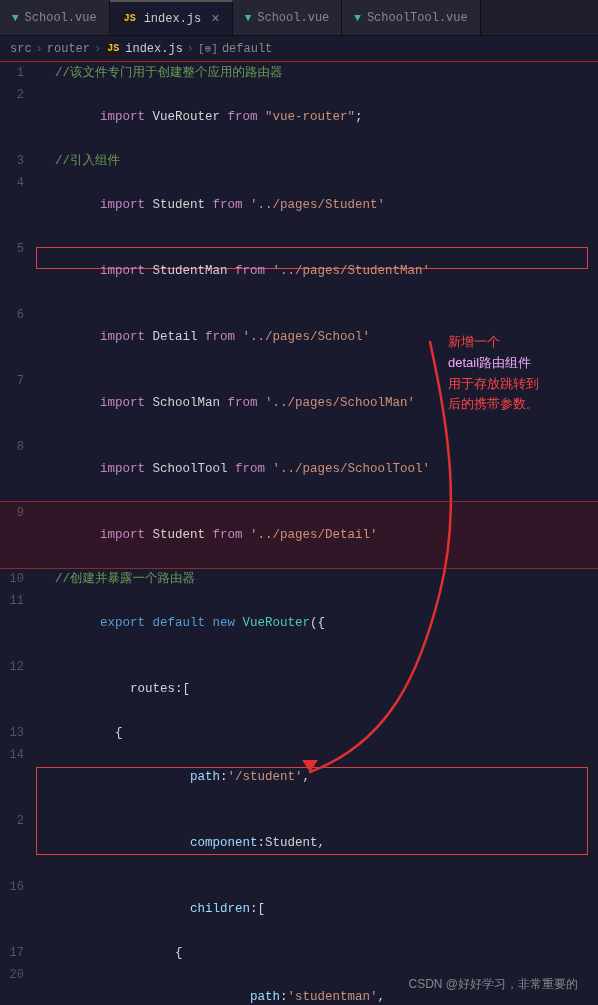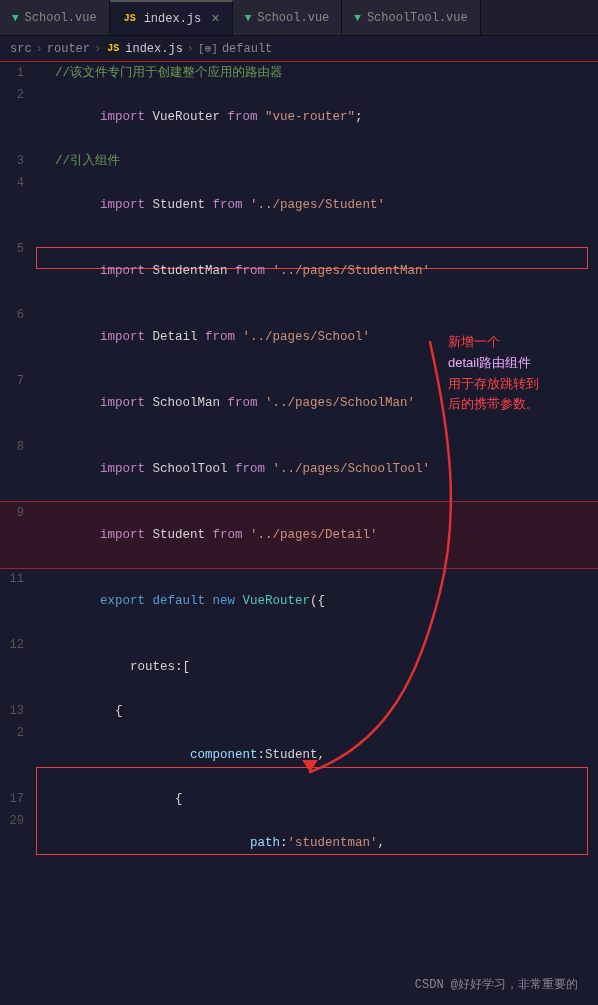--- a/index.html
+++ b/index.html
@@ -156,21 +156,21 @@
       border: 1.5px solid #e04040;
       pointer-events: none;
     }
 
     .csdn-footer {
       position: absolute;
       bottom: 12px;
       right: 20px;
       color: #888;
       font-size: 12px;
-      font-family: Liberation Mono, monospace;
+      font-family: Liberation Sans, sans-serif;
     }
   </style>
 </head>
 <body>
 
 <div class="tab-bar">
   <div class="tab">
     <span class="tab-icon-vue">▼</span>
     <span>School.vue</span>
   </div>
@@ -250,39 +250,55 @@
       <span class="c-import-kw">  import </span><span class="c-white">SchoolTool </span><span class="c-import-kw">from </span><span class="c-string">'../pages/SchoolTool'</span>
     </span>
   </div>
   <div class="code-line highlighted">
     <span class="line-num">9</span>
     <span class="line-content">
       <span class="c-import-kw">  import </span><span class="c-white">Student </span><span class="c-import-kw">from </span><span class="c-string">'../pages/Detail'</span>
     </span>
   </div>
   <div class="code-line">
+    <span class="line-num">10</span>
+    <span class="line-content c-comment">  //创建并暴露一个路由器</span>
+  </div>
+  <div class="code-line">
     <span class="line-num">11</span>
     <span class="line-content">
       <span class="c-keyword">  export </span><span class="c-keyword">default </span><span class="c-keyword">new </span><span class="c-green">VueRouter</span><span class="c-white">({</span>
     </span>
   </div>
   <div class="code-line">
     <span class="line-num">12</span>
     <span class="line-content">
       <span class="c-white">      routes:[</span>
     </span>
   </div>
   <div class="code-line">
     <span class="line-num">13</span>
     <span class="line-content c-white">          {</span>
   </div>
   <div class="code-line">
+    <span class="line-num">14</span>
+    <span class="line-content">
+      <span class="c-white">              </span><span class="c-key">path</span><span class="c-white">:</span><span class="c-string">'/student'</span><span class="c-white">,</span>
+    </span>
+  </div>
+  <div class="code-line">
     <span class="line-num">2</span>
     <span class="line-content">
       <span class="c-white">              </span><span class="c-key">component</span><span class="c-white">:Student,</span>
+    </span>
+  </div>
+  <div class="code-line">
+    <span class="line-num">16</span>
+    <span class="line-content">
+      <span class="c-white">              </span><span class="c-key">children</span><span class="c-white">:[</span>
     </span>
   </div>
   <div class="code-line">
     <span class="line-num">17</span>
     <span class="line-content c-white">                  {</span>
   </div>
   <div class="code-line">
     <span class="line-num">20</span>
     <span class="line-content">
       <span class="c-white">                      </span><span class="c-key">path</span><span class="c-white">:</span><span class="c-string">'studentman'</span><span class="c-white">,</span>

